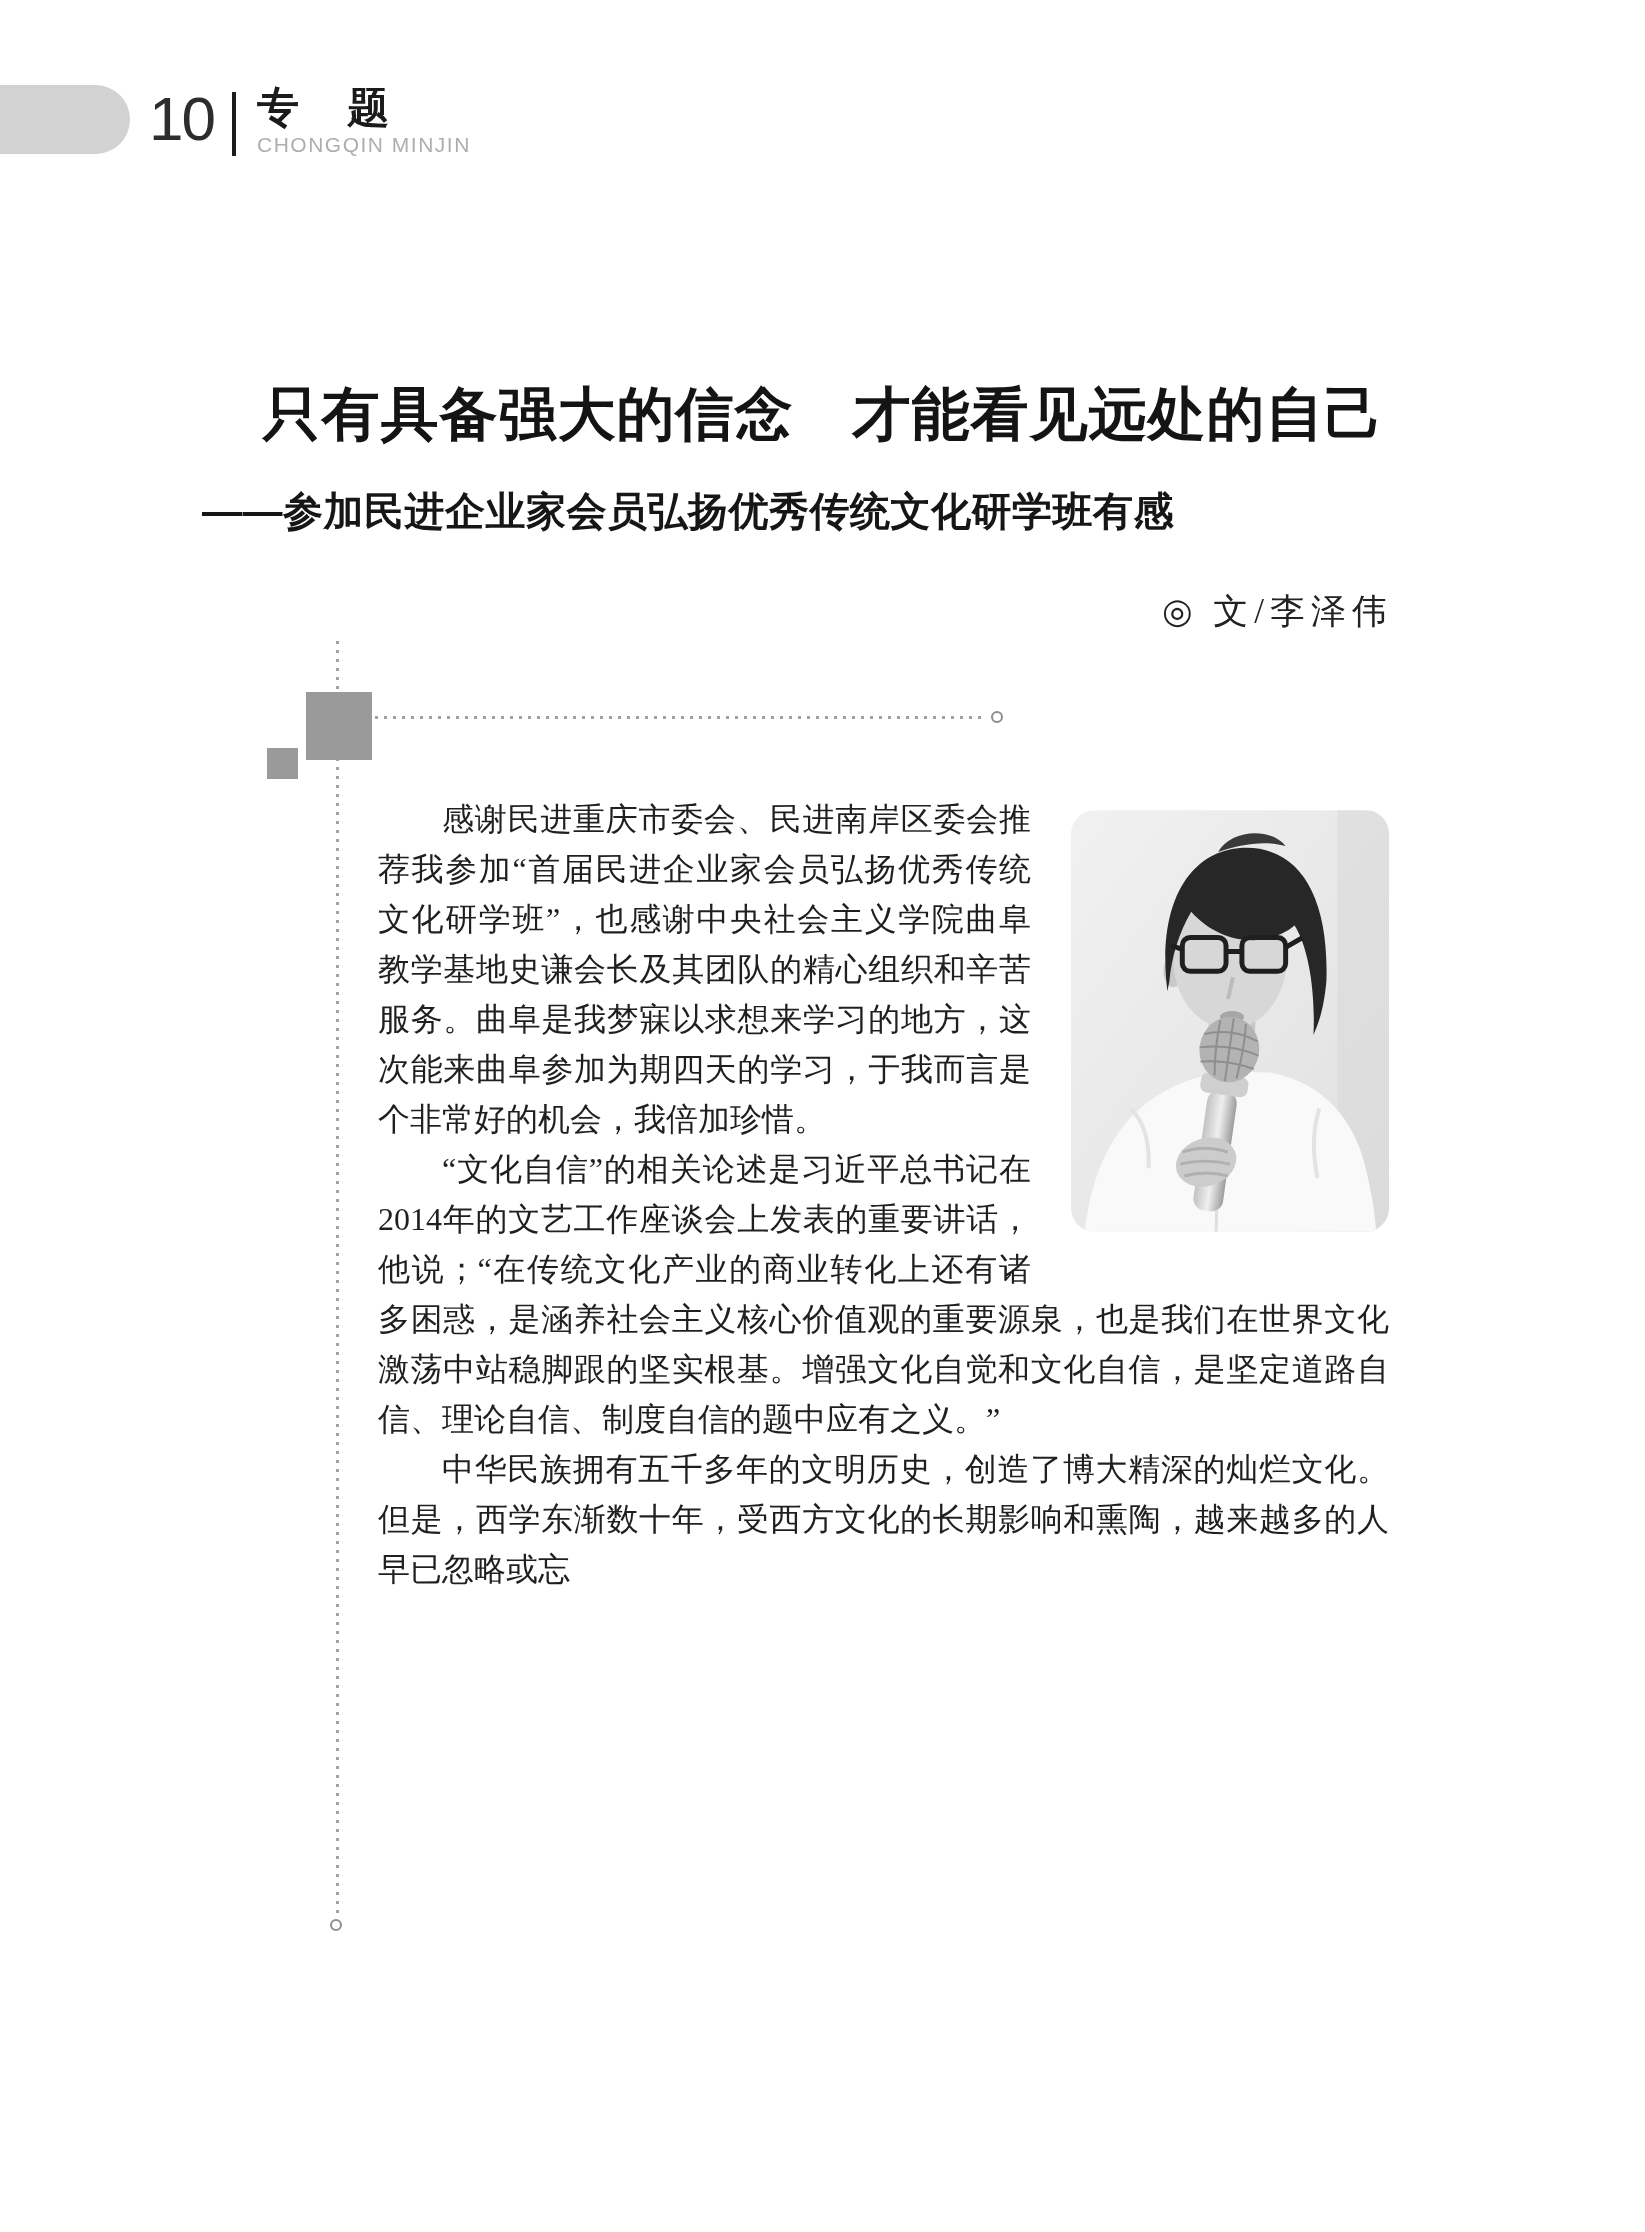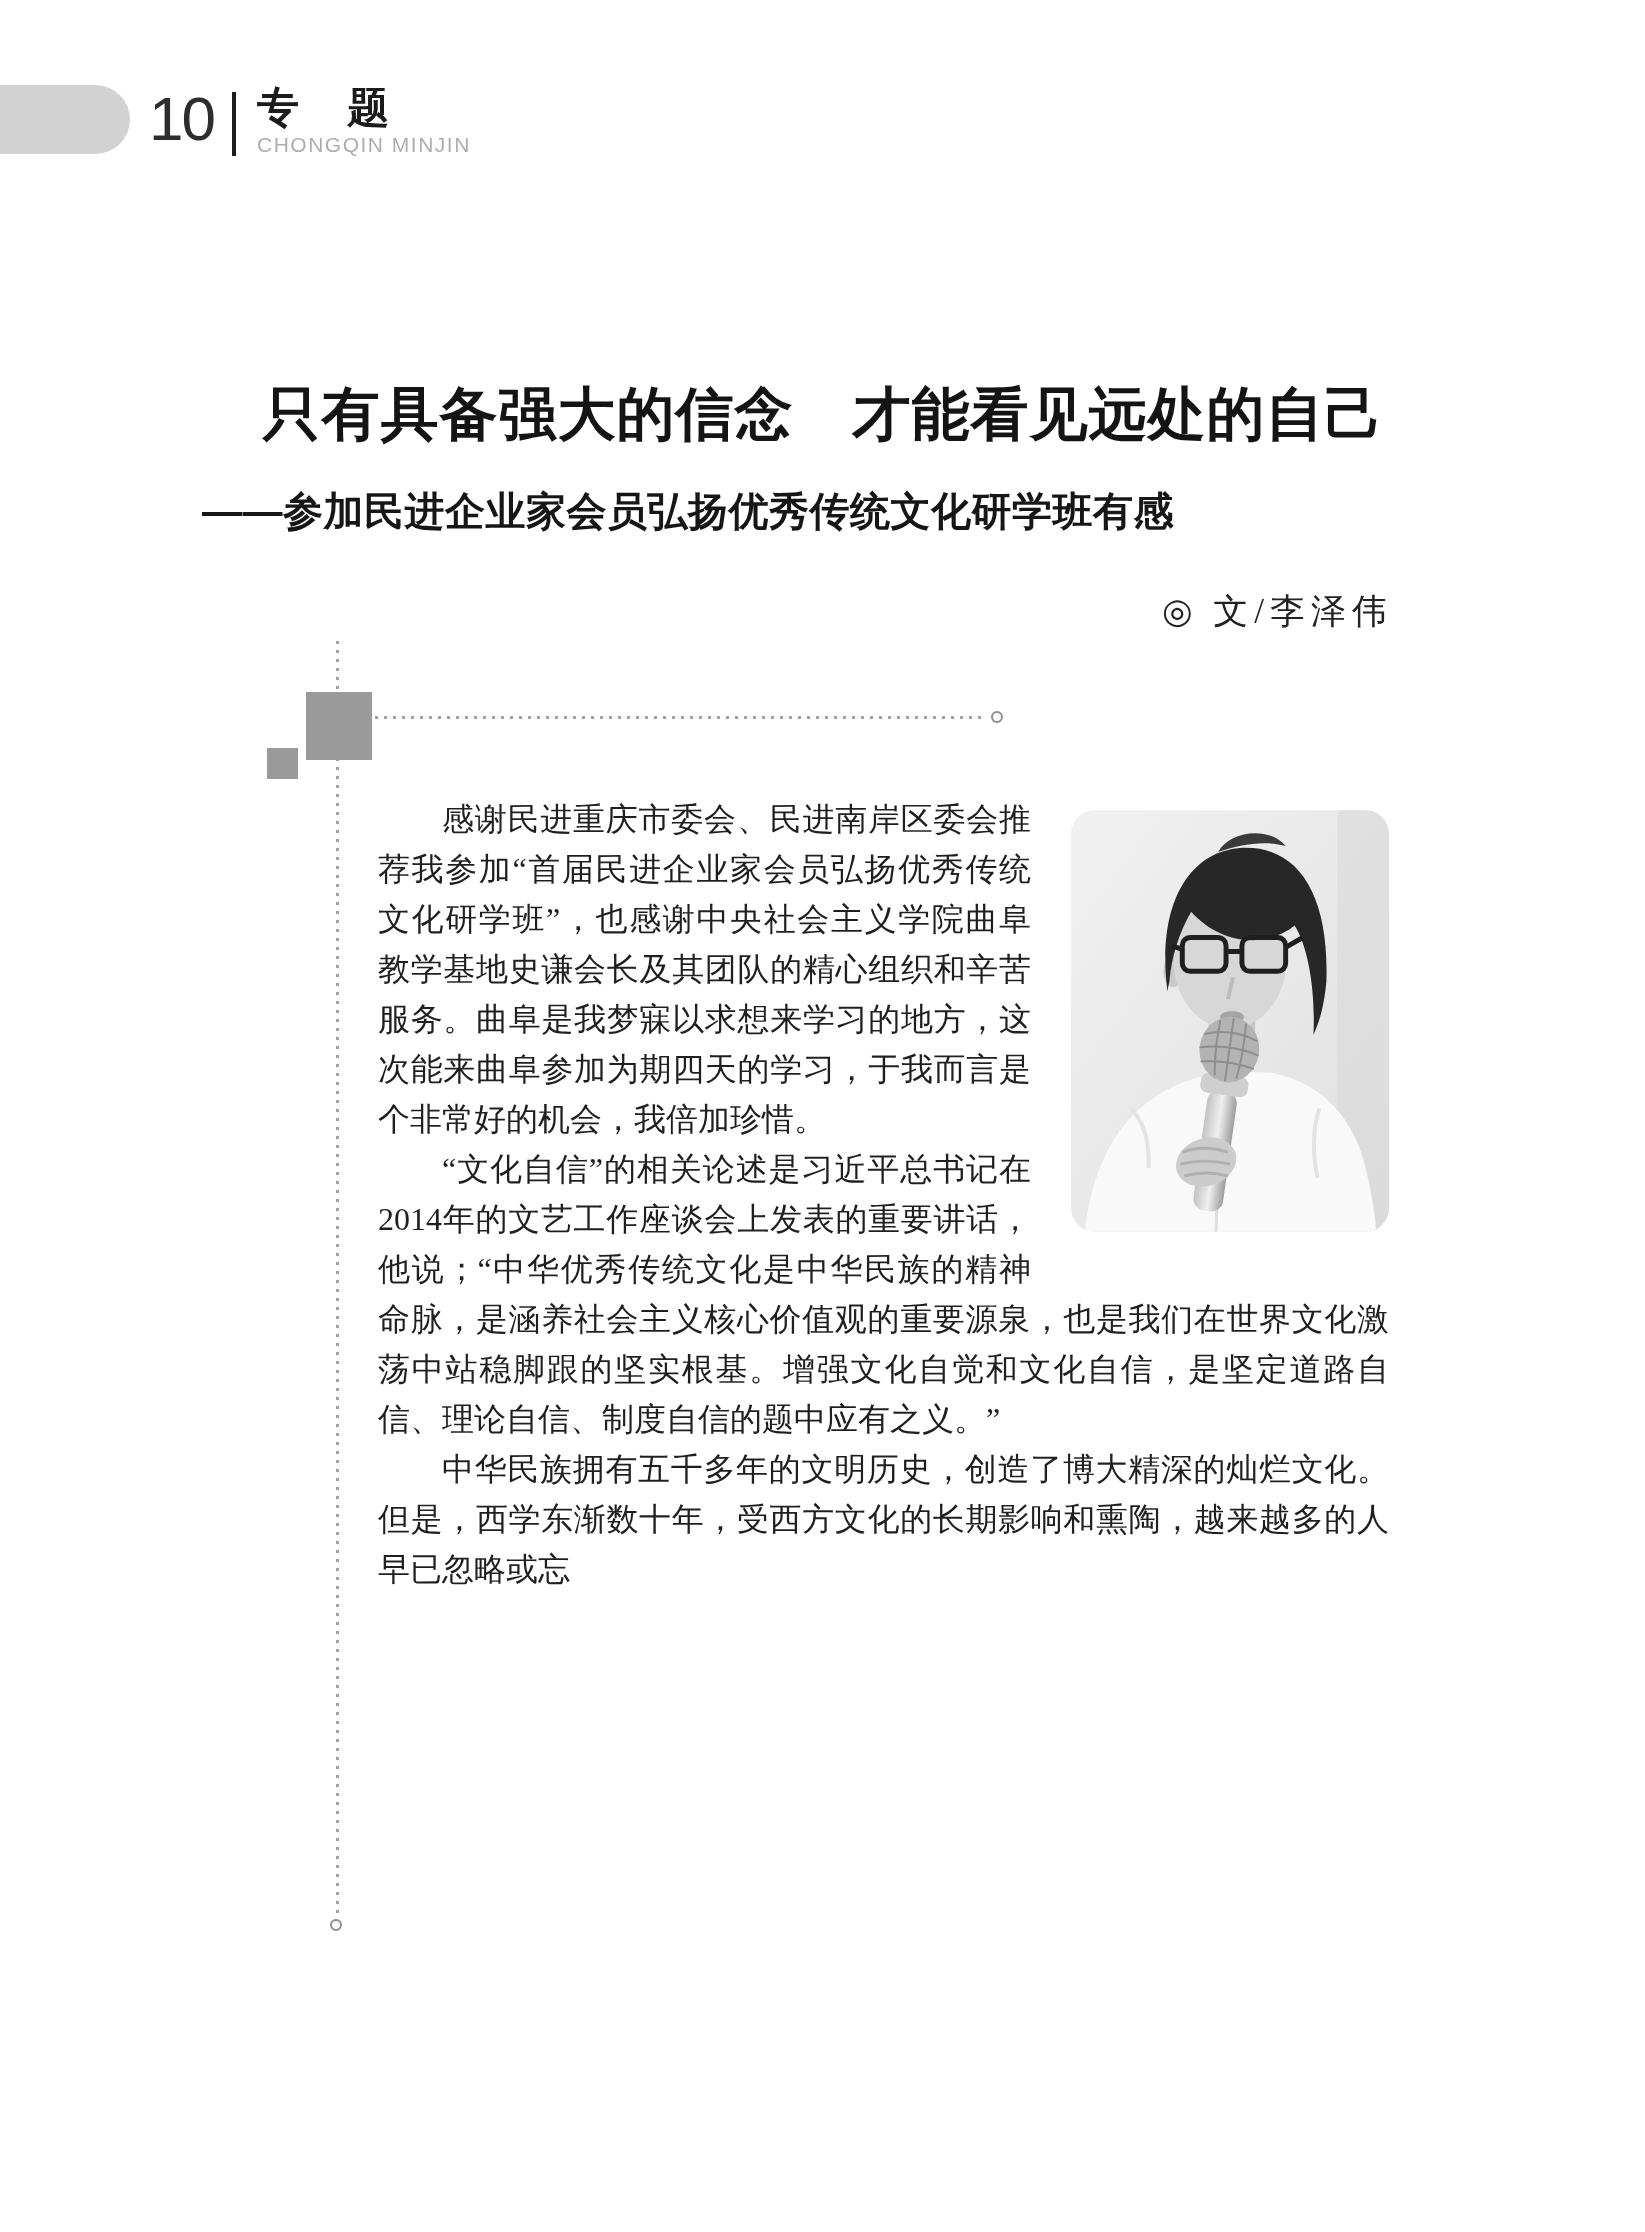--- a/index.html
+++ b/index.html
@@ -164,18 +164,18 @@
           <ellipse cx="151" cy="240" rx="30" ry="33" fill="#b3b3b3"></ellipse>
           <path d="M124 228 Q151 218 178 228 M121 242 Q151 234 181 242 M124 256 Q151 250 178 256" stroke="#8e8e8e" stroke-width="2" fill="none"></path>
           <path d="M138 212 Q136 240 140 268 M151 208 Q151 240 151 272 M164 212 Q166 240 162 268" stroke="#8e8e8e" stroke-width="2" fill="none"></path>
         </g>
 
         <ellipse cx="136" cy="354" rx="31" ry="24" fill="#cccccc" transform="rotate(-18 136 354)"></ellipse>
         <path d="M112 344 Q134 336 158 344 M110 356 Q134 350 160 356 M114 368 Q136 362 158 368" stroke="#b0b0b0" stroke-width="3" fill="none"></path>
       </svg>
     </figure>
     <p>感谢民进重庆市委会、民进南岸区委会推荐我参加“首届民进企业家会员弘扬优秀传统文化研学班”，也感谢中央社会主义学院曲阜教学基地史谦会长及其团队的精心组织和辛苦服务。曲阜是我梦寐以求想来学习的地方，这次能来曲阜参加为期四天的学习，于我而言是个非常好的机会，我倍加珍惜。</p>
-    <p>“文化自信”的相关论述是习近平总书记在2014年的文艺工作座谈会上发表的重要讲话，他说；“中华优秀传统文化是中华民族的精神命脉，是涵养社会主义核心价值观的重要源泉，也是我们在世界文化激荡中站稳脚跟的坚实根基。增强文化自觉和文化自信，是坚定道路自信、理论自信、制度自信的题中应有之义。”</p>
+    <p>“文化自信”的相关论述是习近平总书记在2014年的文艺工作座谈会上发表的重要讲话，他说；“在传统文化产业的商业转化上还有诸多困惑，是涵养社会主义核心价值观的重要源泉，也是我们在世界文化激荡中站稳脚跟的坚实根基。增强文化自觉和文化自信，是坚定道路自信、理论自信、制度自信的题中应有之义。”</p>
     <p>中华民族拥有五千多年的文明历史，创造了博大精深的灿烂文化。但是，西学东渐数十年，受西方文化的长期影响和熏陶，越来越多的人早已忽略或忘</p>
   </section>
 
 </div>
 
 
 </body></html>

